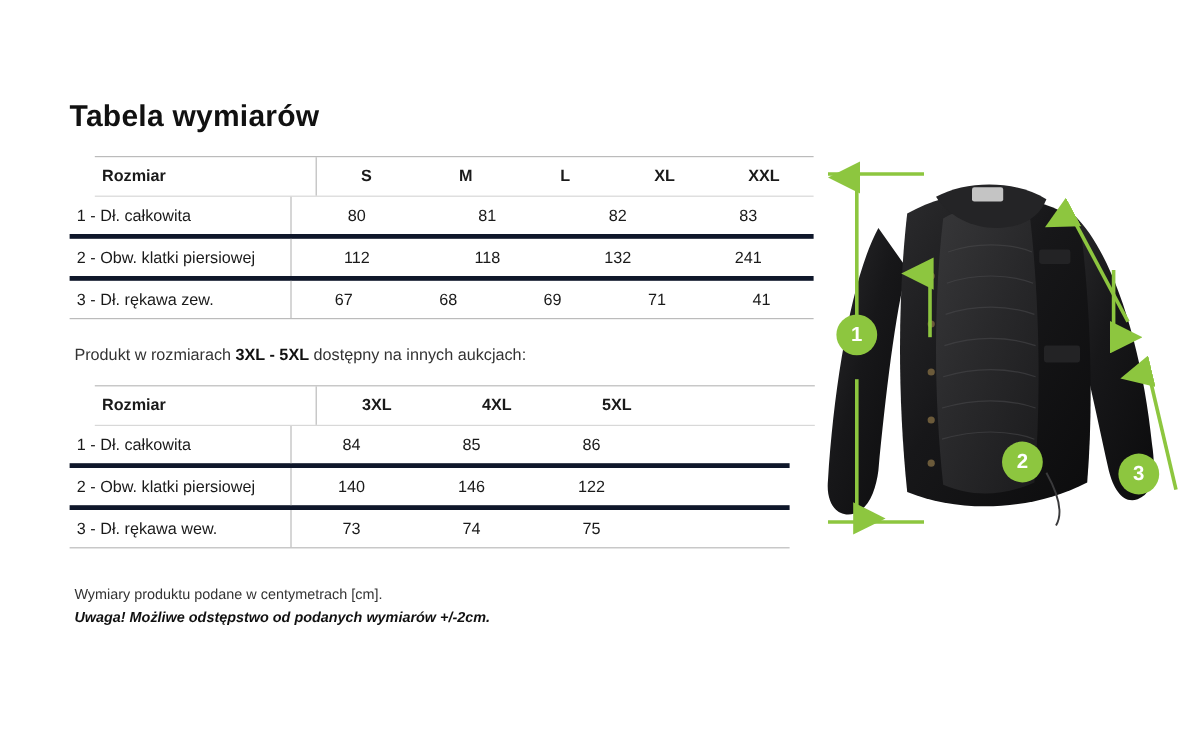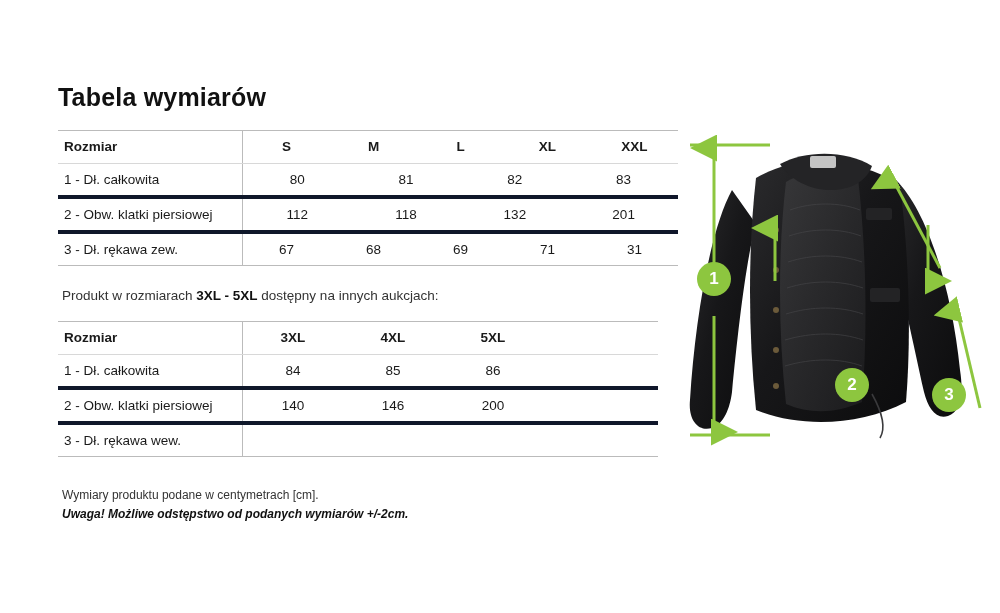--- a/index.html
+++ b/index.html
@@ -39,20 +39,21 @@
   .row {
     display: flex;
     align-items: stretch;
     border-bottom: 4px solid #0f172a;
     height: 31px;
   }
   .row.head {
     border-top: 1px solid #bbbbbb;
     border-bottom: 1px solid #d8d8d8;
     height: 32px;
+    margin-left: 21px;
   }
   .row.last {
     border-bottom: 1px solid #bbbbbb;
   }
   .cell-label {
     flex: 0 0 185px;
     display: flex;
     align-items: center;
     font-size: 13.5px;
     color: #1a1a1a;
@@ -162,32 +163,32 @@
           <div class="v">83</div>
         </div>
       </div>
 
       <div class="row">
         <div class="cell-label">2 - Obw. klatki piersiowej</div>
         <div class="vals">
           <div class="v">112</div>
           <div class="v">118</div>
           <div class="v">132</div>
-          <div class="v">201</div>
+          <div class="v">241</div>
         </div>
       </div>
 
       <div class="row last">
         <div class="cell-label">3 - Dł. rękawa zew.</div>
         <div class="vals">
           <div class="v">67</div>
           <div class="v">68</div>
           <div class="v">69</div>
           <div class="v">71</div>
-          <div class="v">31</div>
+          <div class="v">41</div>
         </div>
       </div>
     </div>
 
     <p class="note-mid">
       <span>Produkt w rozmiarach </span><b>3XL - 5XL</b><span> dostępny na innych aukcjach:</span>
     </p>
 
     <div class="table2">
       <div class="row head">
@@ -206,26 +207,31 @@
           <div class="v">85</div>
           <div class="v">86</div>
         </div>
       </div>
 
       <div class="row">
         <div class="cell-label">2 - Obw. klatki piersiowej</div>
         <div class="vals">
           <div class="v">140</div>
           <div class="v">146</div>
-          <div class="v">200</div>
+          <div class="v">122</div>
         </div>
       </div>
 
       <div class="row last">
         <div class="cell-label">3 - Dł. rękawa wew.</div>
+        <div class="vals">
+          <div class="v">73</div>
+          <div class="v">74</div>
+          <div class="v">75</div>
+        </div>
       </div>
     </div>
   </div>
 
   <div class="footer-note">
     <div>Wymiary produktu podane w centymetrach [cm].</div>
     <div class="strong">Uwaga! Możliwe odstępstwo od podanych wymiarów +/-2cm.</div>
   </div>
 
   <div class="illus">

